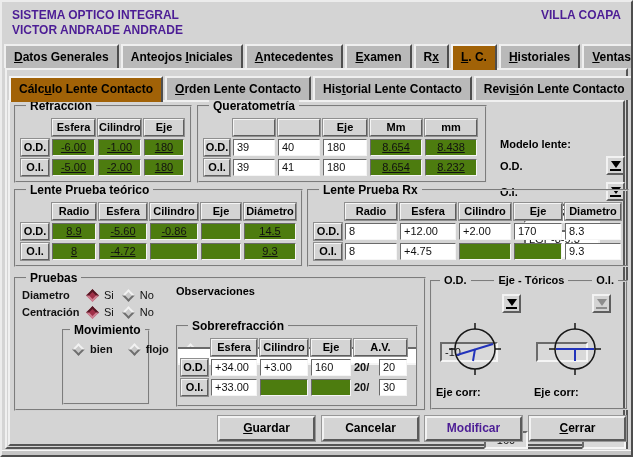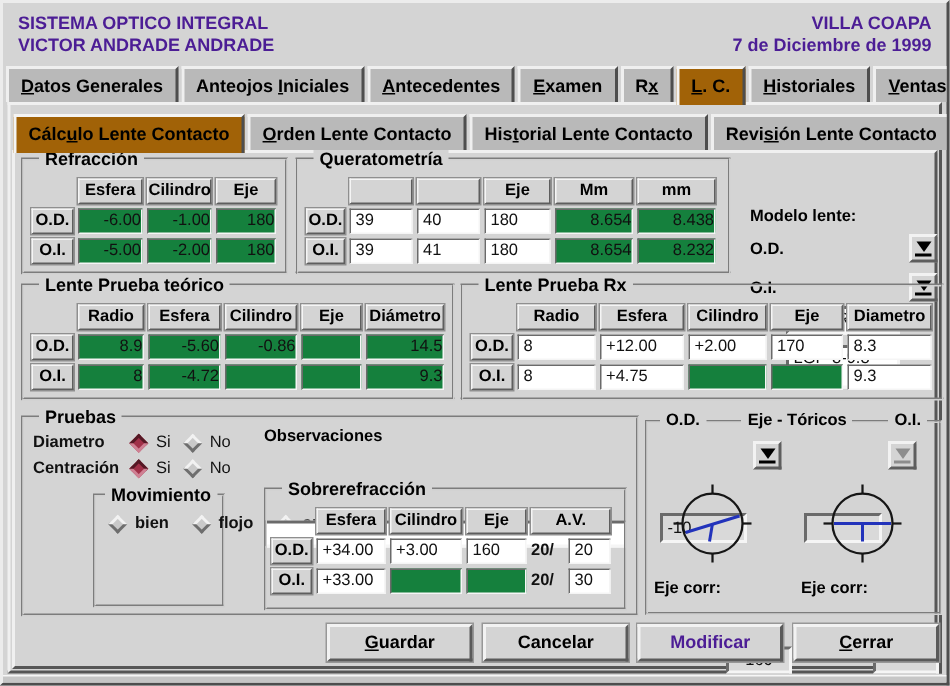--- a/index.html
+++ b/index.html
@@ -34,22 +34,22 @@
   
   .grp { position:absolute; border:2px groove #d0d0d0; }
   .ttl { position:absolute; top:-8px; left:10px; background:#d4d4d4; padding:0 4px;
          font-size:12px; font-weight:bold; white-space:nowrap; }
 
   
   .tbl { display:grid; gap:3px; padding:12px 5px 0 5px; }
   .hcell, .rlabel { background:#d4d4d4; border:1px solid; border-color:#f5f5f5 #5e5e5e #5e5e5e #f5f5f5;
          box-shadow:0 0 0 1px #8f8f8f; font-size:11px; font-weight:bold; text-align:center;
          height:17px; line-height:15px; }
-  .gval, .dval { background:#15803d; border:1px solid; border-color:#6a6a6a #f5f5f5 #f5f5f5 #6a6a6a;
-         font-size:11px; text-align:right; height:17px; line-height:15px; color:#111; }
+  .gval, .dval { background:#4d7c0f; border:1px solid; border-color:#6a6a6a #f5f5f5 #f5f5f5 #6a6a6a;
+         font-size:11px; text-align:center; height:17px; line-height:15px; color:#111;text-decoration:underline; }
   .wval { background:#fff; border:1px solid; border-color:#6a6a6a #f5f5f5 #f5f5f5 #6a6a6a;
          font-size:11px; text-align:left; padding-left:3px; height:17px; line-height:15px; color:#111; }
   .nocell { }
 
   
   .radio { display:inline-flex; align-items:center; margin-right:10px; }
   .dmd { width:9px; height:9px; transform:rotate(45deg); background:#c9c9c9; border:2px solid;
          border-color:#f2f2f2 #6e6e6e #6e6e6e #f2f2f2; margin:0 7px 0 0; flex:none; }
   .dmd.sel { background:#a03048; border-color:#55ололо; border-color:#551824 #cf8093 #cf8093 #551824; }
   .rlbl { font-size:11px; color:#111; }
@@ -90,21 +90,20 @@
 
 <div class="win">
 
   <div class="hdr">
     <div class="hdr-l">
       <div>SISTEMA OPTICO INTEGRAL</div>
       <div>VICTOR ANDRADE ANDRADE</div>
     </div>
     <div class="hdr-r">
       <div>VILLA COAPA</div>
-      <div>7 de Diciembre de 1999</div>
     </div>
   </div>
 
   <div class="tabrow main">
     <div class="tab"><span></span><span class="u">D</span><span>atos Generales</span></div>
     <div class="tab"><span>Anteojos </span><span class="u">I</span><span>niciales</span></div>
     <div class="tab"><span></span><span class="u">A</span><span>ntecedentes</span></div>
     <div class="tab"><span></span><span class="u">E</span><span>xamen</span></div>
     <div class="tab"><span>R</span><span class="u">x</span><span></span></div>
     <div class="tab active"><span></span><span class="u">L</span><span>. C.</span></div>

